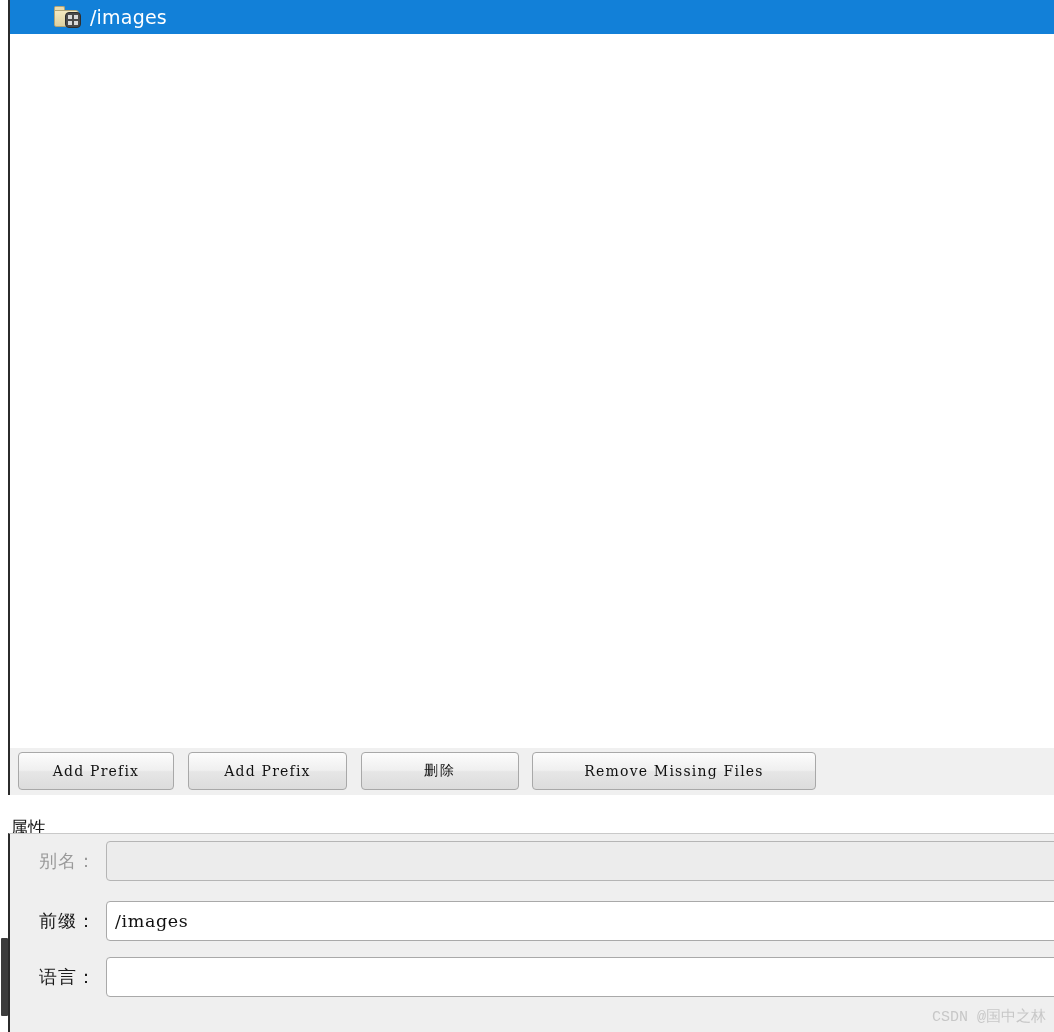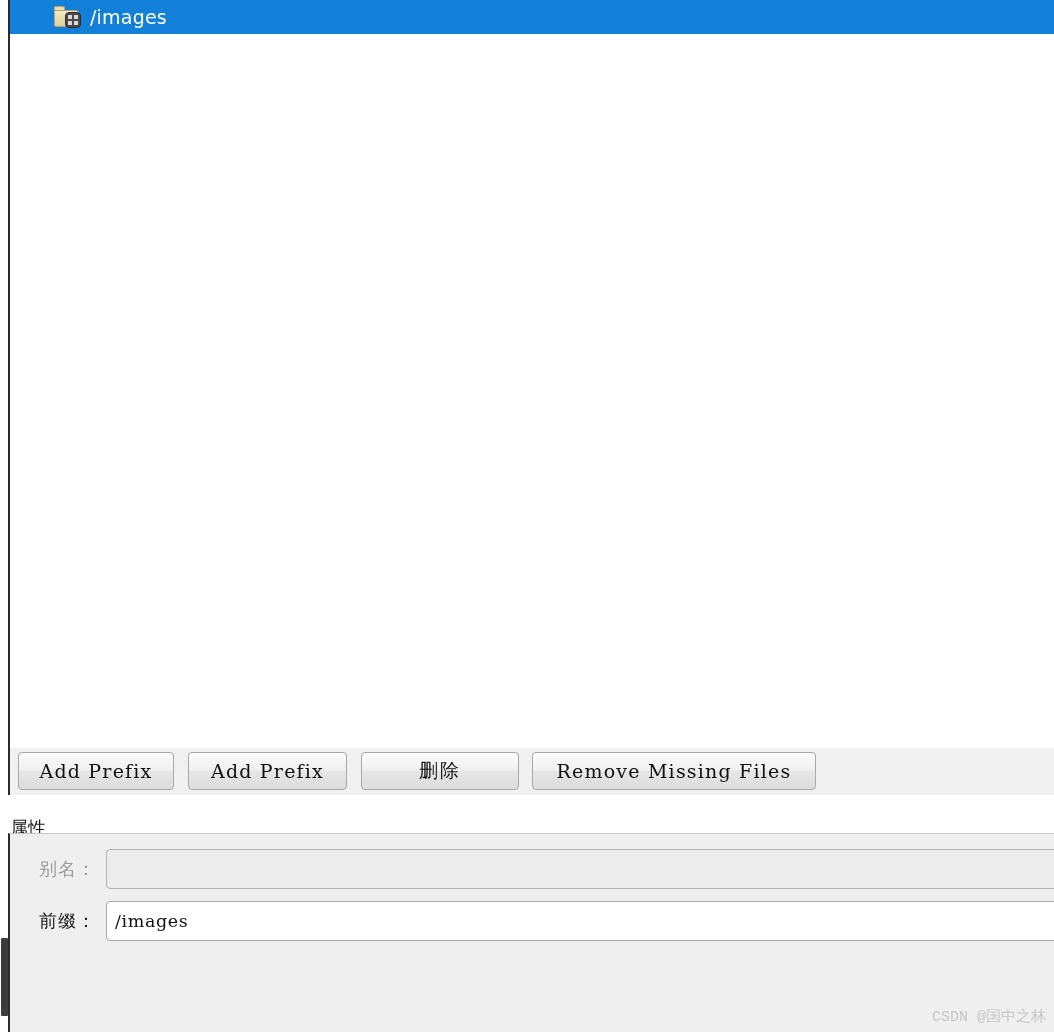--- a/index.html
+++ b/index.html
@@ -125,21 +125,21 @@
   .btn {
     position: absolute;
     top: 4px;
     height: 38px;
     background: linear-gradient(#fcfcfc, #efefef 48%, #e6e6e6 52%, #dcdcdc);
     border: 1px solid #a8a8a8;
     border-radius: 4px;
     box-sizing: border-box;
     color: #101010;
     font-family: "DejaVu Serif", serif;
-    font-size: 19px;
+    font-size: 14px;
     letter-spacing: 1.2px;
     display: flex;
     align-items: center;
     justify-content: center;
     cursor: default;
     padding: 16px 10px;
     white-space: nowrap;
   }
   .btn.cjk { letter-spacing: 2px; font-family: Liberation Mono, monospace; }
 
@@ -276,30 +276,34 @@
 
     <div class="btn cjk" style="left:351px;width:158px;">删除</div>
 
     <div class="btn" style="left:522px;width:284px;">Remove Missing Files</div>
   </div>
 
   <div class="props-title">属性</div>
 
   <div class="props-panel">
 
-    <div class="field-row" style="top:12px;">
+    <div class="field-row" style="top:4px;">
       <div class="field-label disabled">别名：</div>
       <input class="field-input is-disabled" type="text" disabled="" value="" style="">
     </div>
 
     <div class="field-row" style="top:64px;align-items:center;">
       <div class="field-label">前缀：</div>
       <input class="field-input" type="text" value="/images" style="">
     </div>
 
+    <div class="field-row" style="top:120px;">
+      <div class="field-label">语言：</div>
+      <input class="field-input" type="text" value="" style="">
+    </div>
 
   </div>
 
   <div class="left-scroll-stub"></div>
 
   <div class="watermark">CSDN @国中之林</div>
 
 </div>
 
 </body></html>

